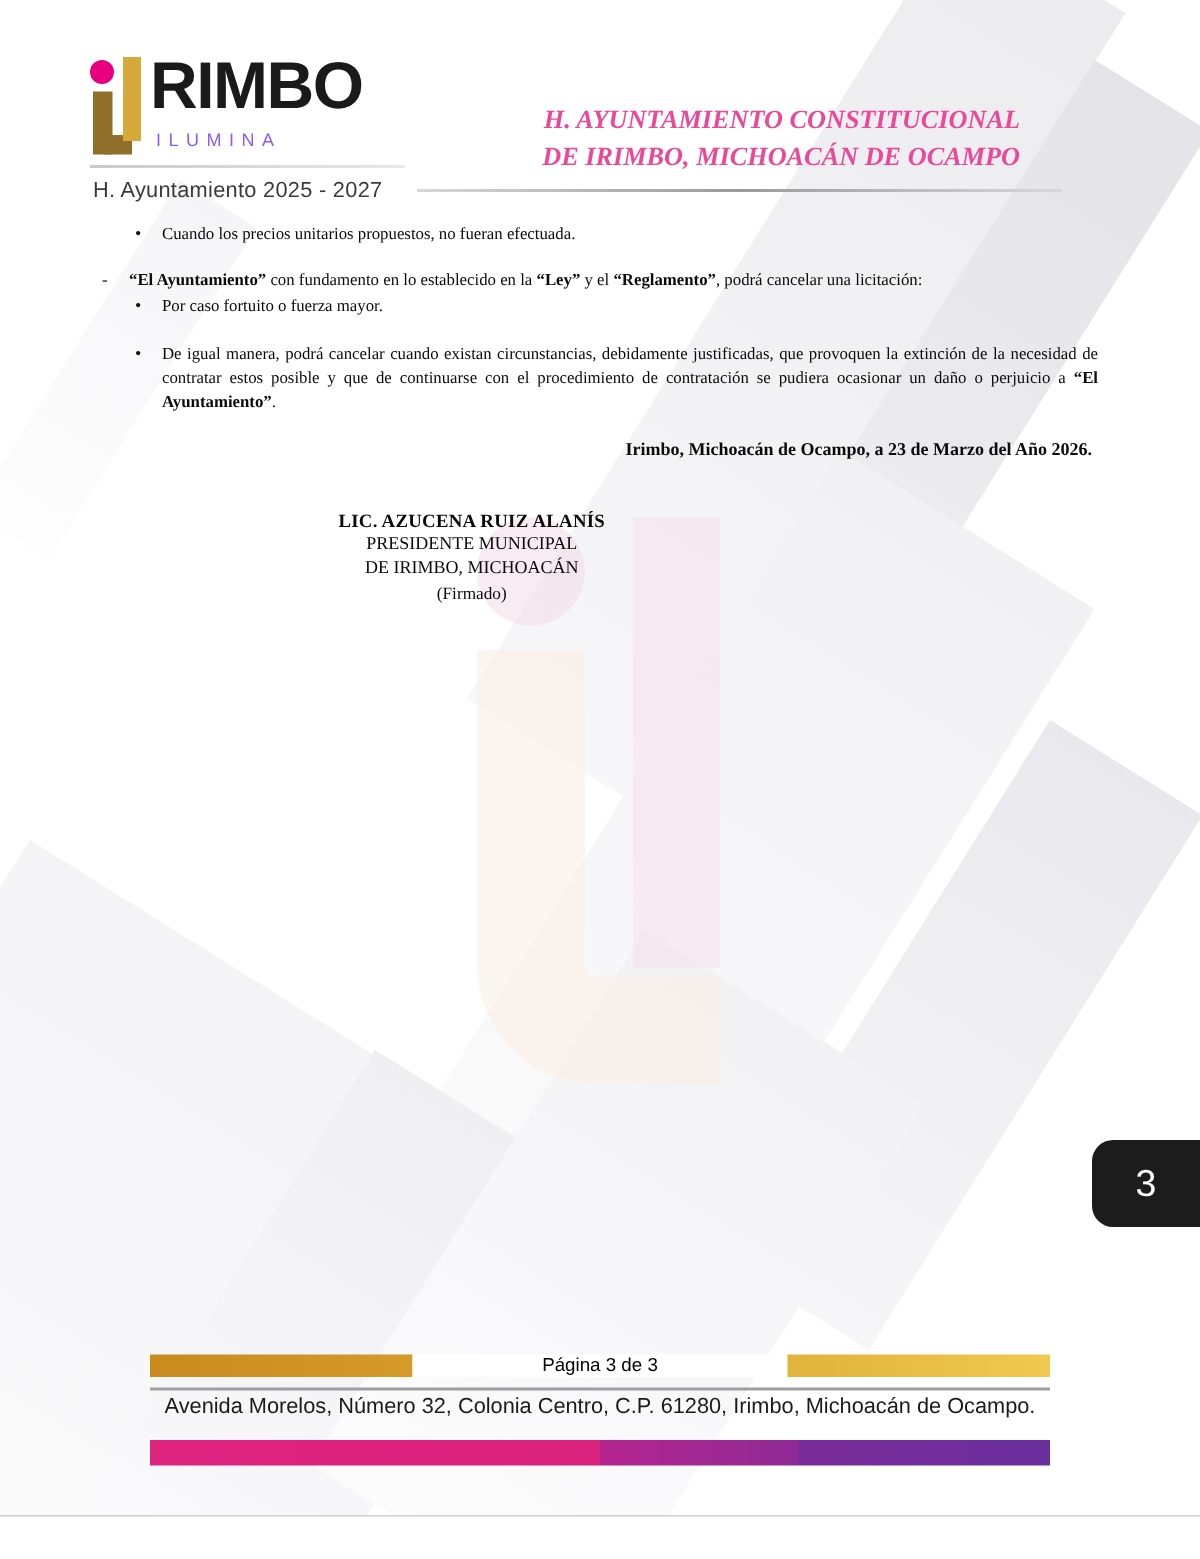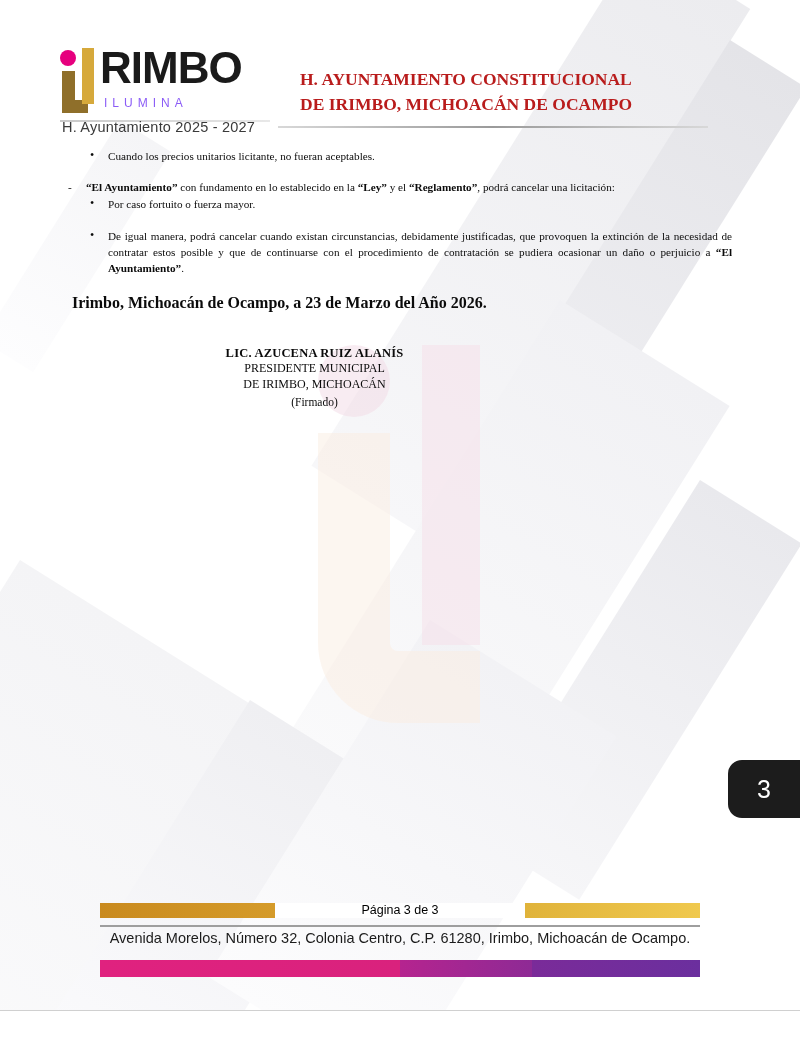--- a/index.html
+++ b/index.html
@@ -89,21 +89,21 @@
   .header {
     position: absolute;
     left: 0;
     top: 22px;
     width: 800px;
     height: 120px;
   }
   .logo {
     position: absolute;
     left: 60px;
-    top: 16px;
+    top: 6px;
     width: 210px;
     height: 100px;
   }
   .logo-i-dot {
     position: absolute;
     left: 0px;
     top: 12px;
     width: 16px;
     height: 16px;
     background: #e6007e;
@@ -172,25 +172,26 @@
     font-size: 14.5px;
     color: #3a3a3a;
     letter-spacing: 0.2px;
   }
 
   .org-title {
     position: absolute;
     left: 300px;
     top: 45px;
     width: 380px;
-    text-align: left;
+    text-align: right;
     font-family: "Liberation Serif", serif;
+    font-style: italic;
     font-weight: bold;
     font-size: 17.5px;
-    color: #b91c1c;
+    color: #ec4899;
     line-height: 1.45;
   }
   .org-rule {
     position: absolute;
     left: 278px;
     top: 104px;
     width: 430px;
     height: 2px;
     background: linear-gradient(90deg, #d8d8d8, #9a9a9a, #d8d8d8);
   }
@@ -227,23 +228,24 @@
   }
   .dash-item::before {
     content: "-";
     position: absolute;
     left: 0px;
     top: 0px;
   }
   b { font-weight: bold; }
 
   .place-date {
+    text-align: right;
     padding-right: 4px;
     font-weight: bold;
-    font-size: 16px;
+    font-size: 12px;
   }
 
   .signature {
     margin-top: 30px;
     text-align: center;
     padding-right: 175px;
     line-height: 1.32;
   }
   .sig-name {
     font-weight: bold;
@@ -374,21 +376,21 @@
     <div class="org-title">
       <div>H. AYUNTAMIENTO CONSTITUCIONAL</div>
       <div>DE IRIMBO, MICHOACÁN DE OCAMPO</div>
     </div>
     <div class="org-rule"></div>
   </div>
 
   <div class="content">
 
     <div class="bullet-item">
-      <span>Cuando los precios unitarios licitante, no fueran aceptables.</span>
+      <span>Cuando los precios unitarios propuestos, no fueran efectuada.</span>
     </div>
 
 
     <div class="dash-item">
       <b>“El Ayuntamiento”</b><span> con fundamento en lo establecido en la </span><b>“Ley”</b><span> y el </span><b>“Reglamento”</b><span>, podrá cancelar una licitación:</span>
     </div>
 
     <div class="bullet-item">
       <span>Por caso fortuito o fuerza mayor.</span>
     </div>

